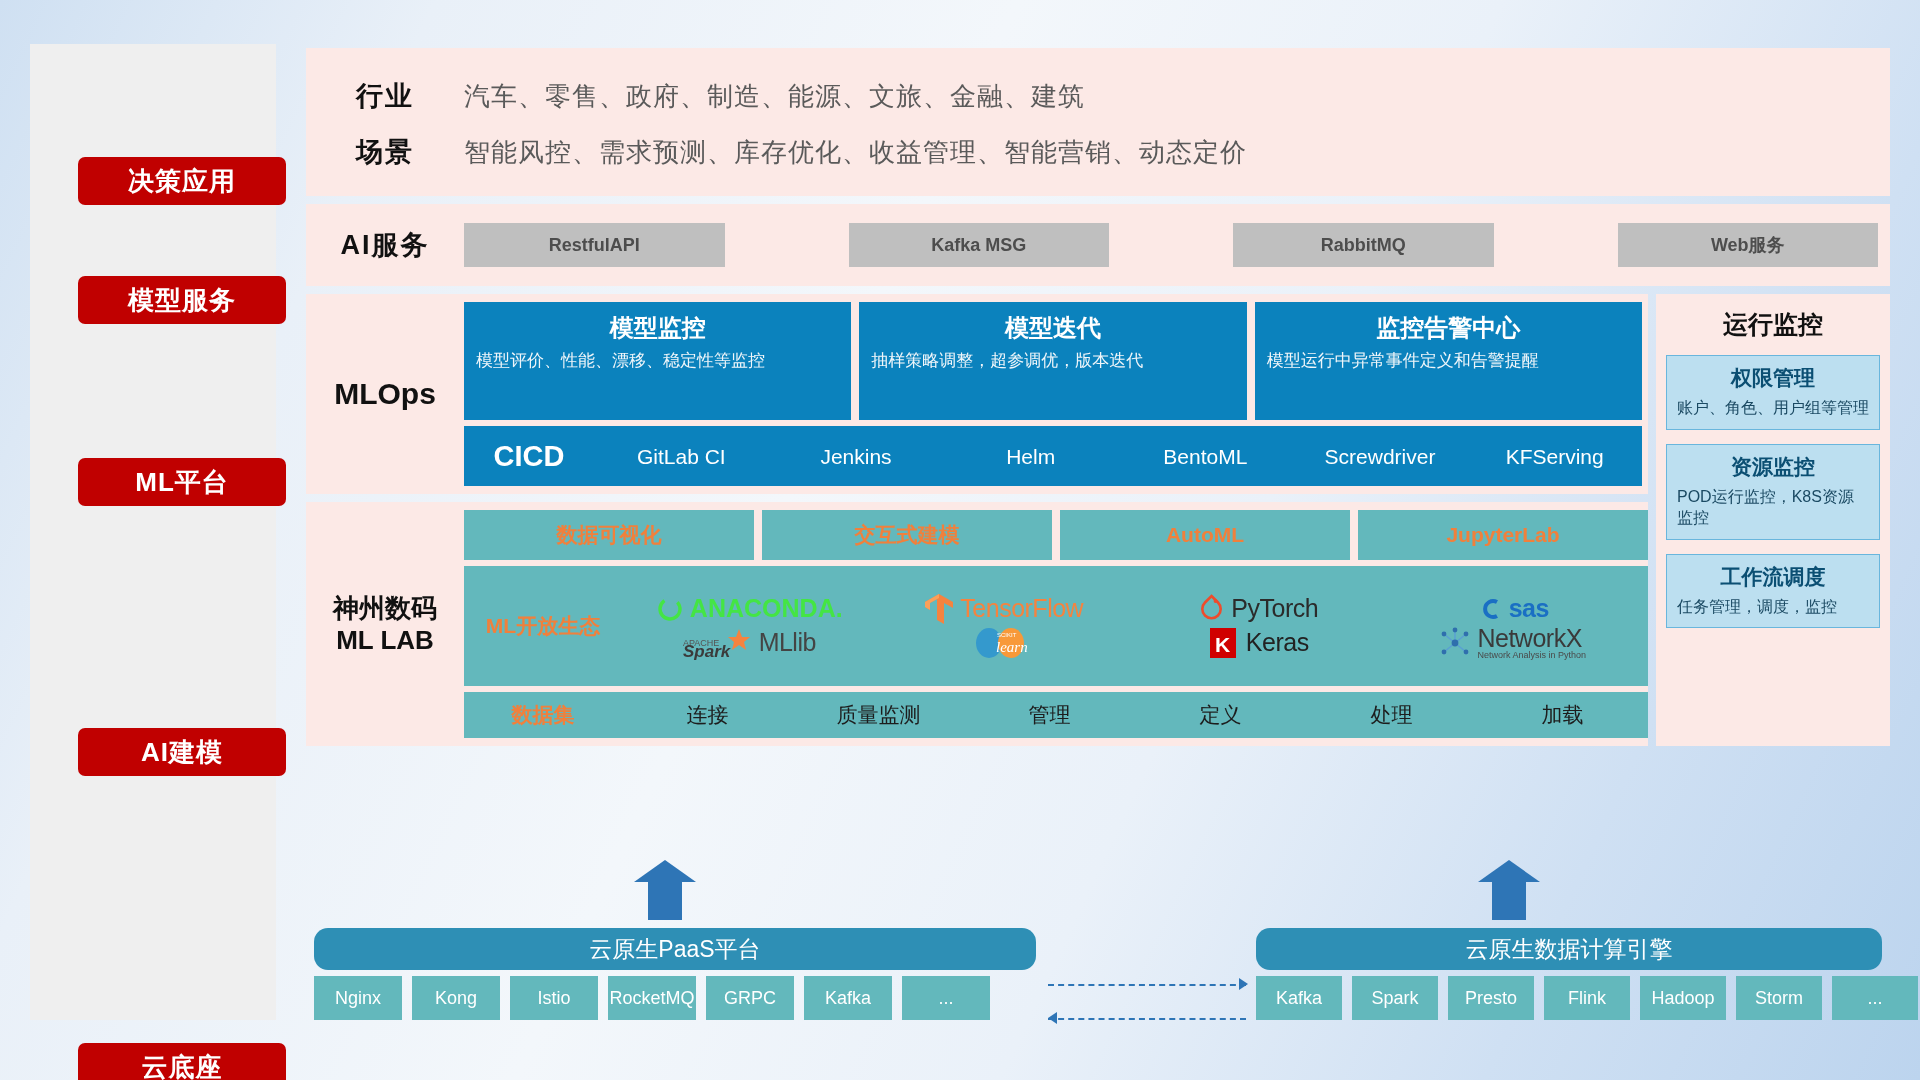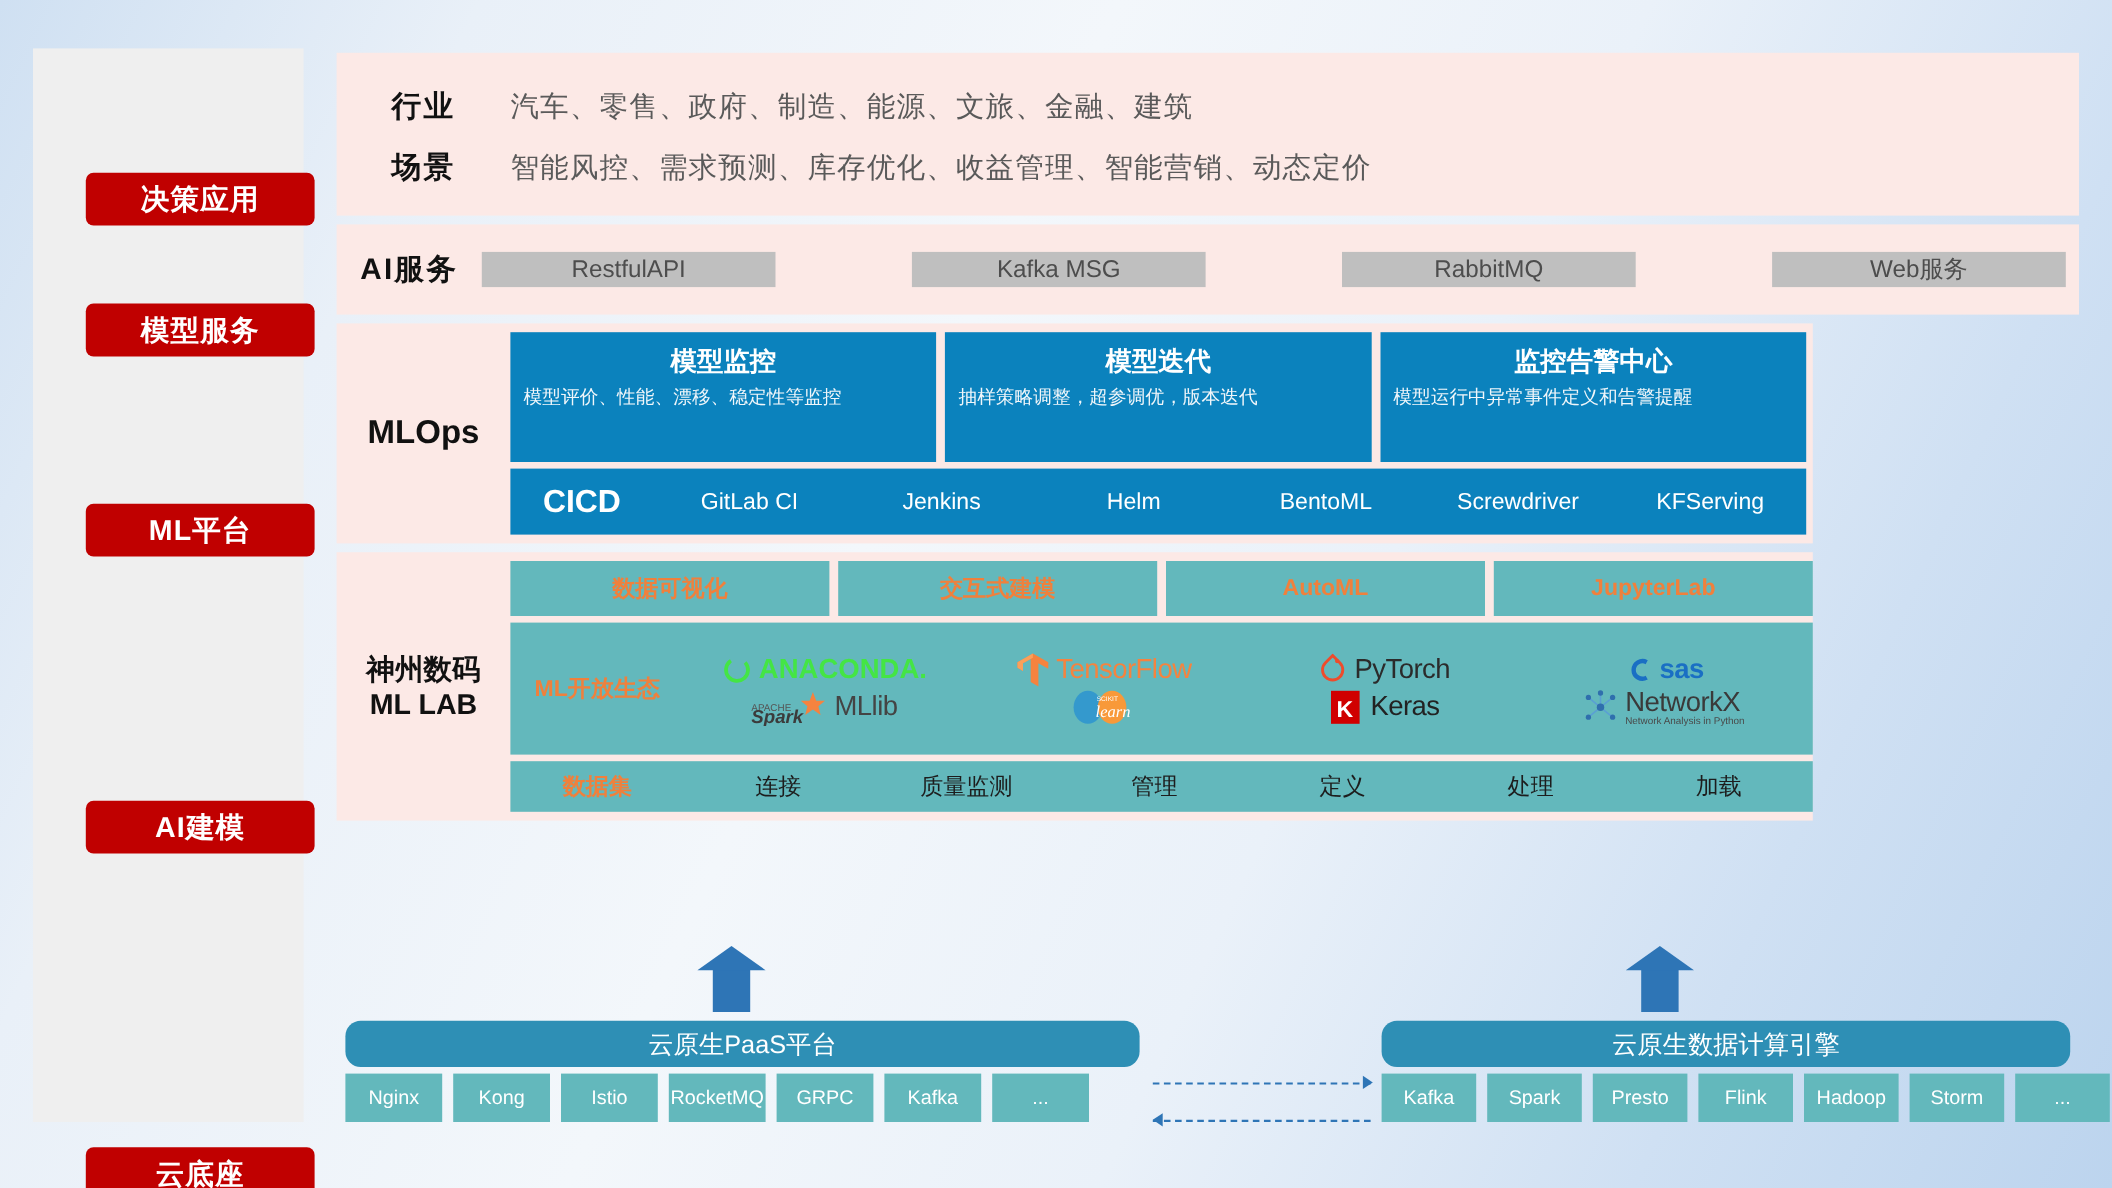--- a/index.html
+++ b/index.html
@@ -46,28 +46,28 @@
   .kvrow { display:flex; align-items:center; height:56px; }
   .kvrow .k {
     width:158px; text-align:center; flex:none;
     font-size:27px; font-weight:bold; color:#111; letter-spacing:2px;
   }
   .kvrow .v { font-size:26px; color:#5a5a5a; letter-spacing:1px; }
 
   
   #band-ai { height:82px; display:flex; align-items:center; }
   #band-ai .k {
-    width:132px; text-align:center; flex:none;
+    width:158px; text-align:center; flex:none;
     font-size:27px; font-weight:bold; color:#111; letter-spacing:2px;
   }
   #ai-boxes { display:flex; gap:124px; flex:1; padding-right:12px; }
   .gray-box {
-    flex:1; height:32px; background:#bfbfbf;
+    flex:1; height:44px; background:#bfbfbf;
     display:flex; align-items:center; justify-content:center;
-    font-size:22px; font-weight:normal; color:#4d4d4d;
+    font-size:18px; font-weight:bold; color:#4d4d4d;
   }
 
   
   #mid-wrap { display:flex; gap:8px; margin-top:8px; }
   #mid-left { width:1342px; }
   #mid-right { width:234px; }
 
   
   #band-mlops { height:200px; display:flex; align-items:stretch; padding:8px 0; }
   #band-mlops .k {
@@ -377,20 +377,37 @@
               <div class="data-item">定义</div>
               <div class="data-item">处理</div>
               <div class="data-item">加载</div>
             </div>
 
           </div>
         </div>
 
       </div>
 
+      <div id="mid-right">
+        <div id="band-monitor">
+          <div id="monitor-title">运行监控</div>
+          <div class="mon-card">
+            <div class="mt">权限管理</div>
+            <div class="ms">账户、角色、用户组等管理</div>
+          </div>
+          <div class="mon-card">
+            <div class="mt">资源监控</div>
+            <div class="ms">POD运行监控，K8S资源监控</div>
+          </div>
+          <div class="mon-card">
+            <div class="mt">工作流调度</div>
+            <div class="ms">任务管理，调度，监控</div>
+          </div>
+        </div>
+      </div>
 
     </div>
   </div>
 
   <div id="bottom">
 
     <div class="arrow-up" id="arrow-left">
       <div class="arw"></div>
     </div>
     <div class="arrow-up" id="arrow-right">

